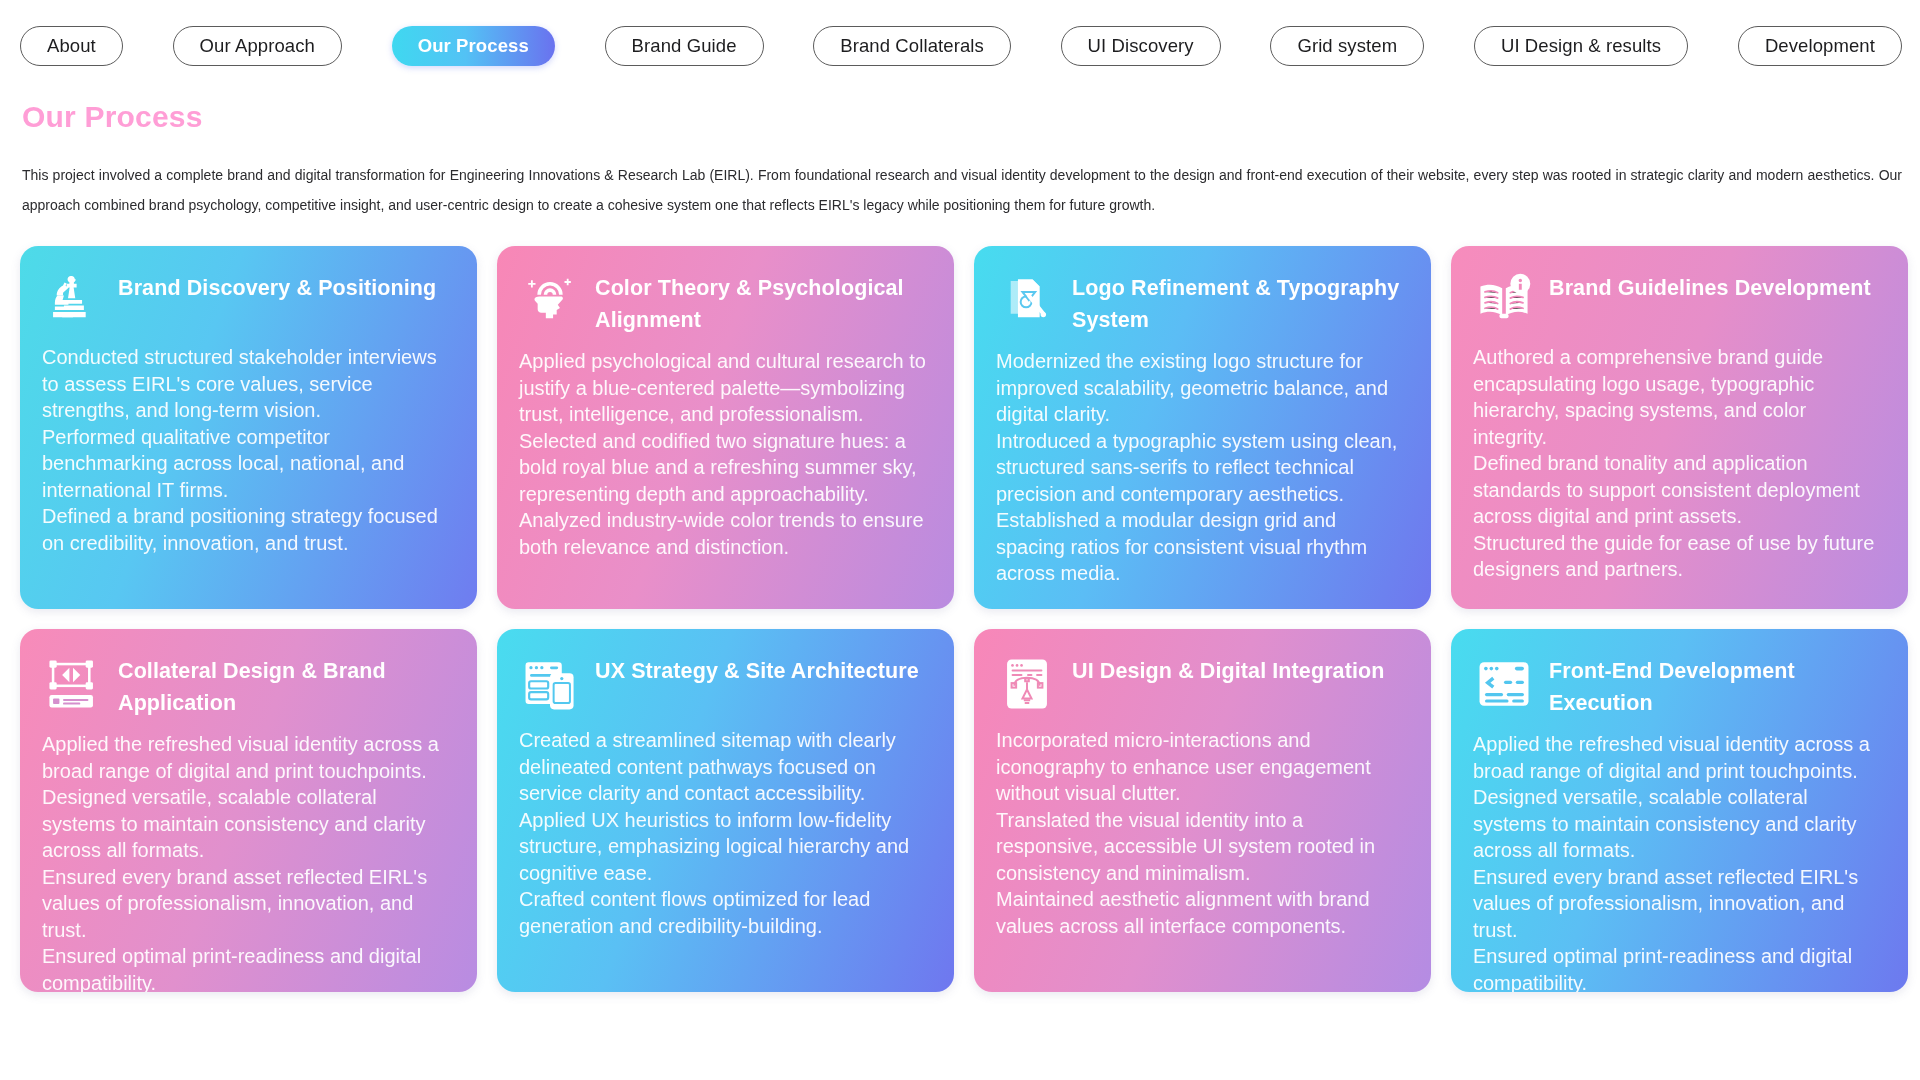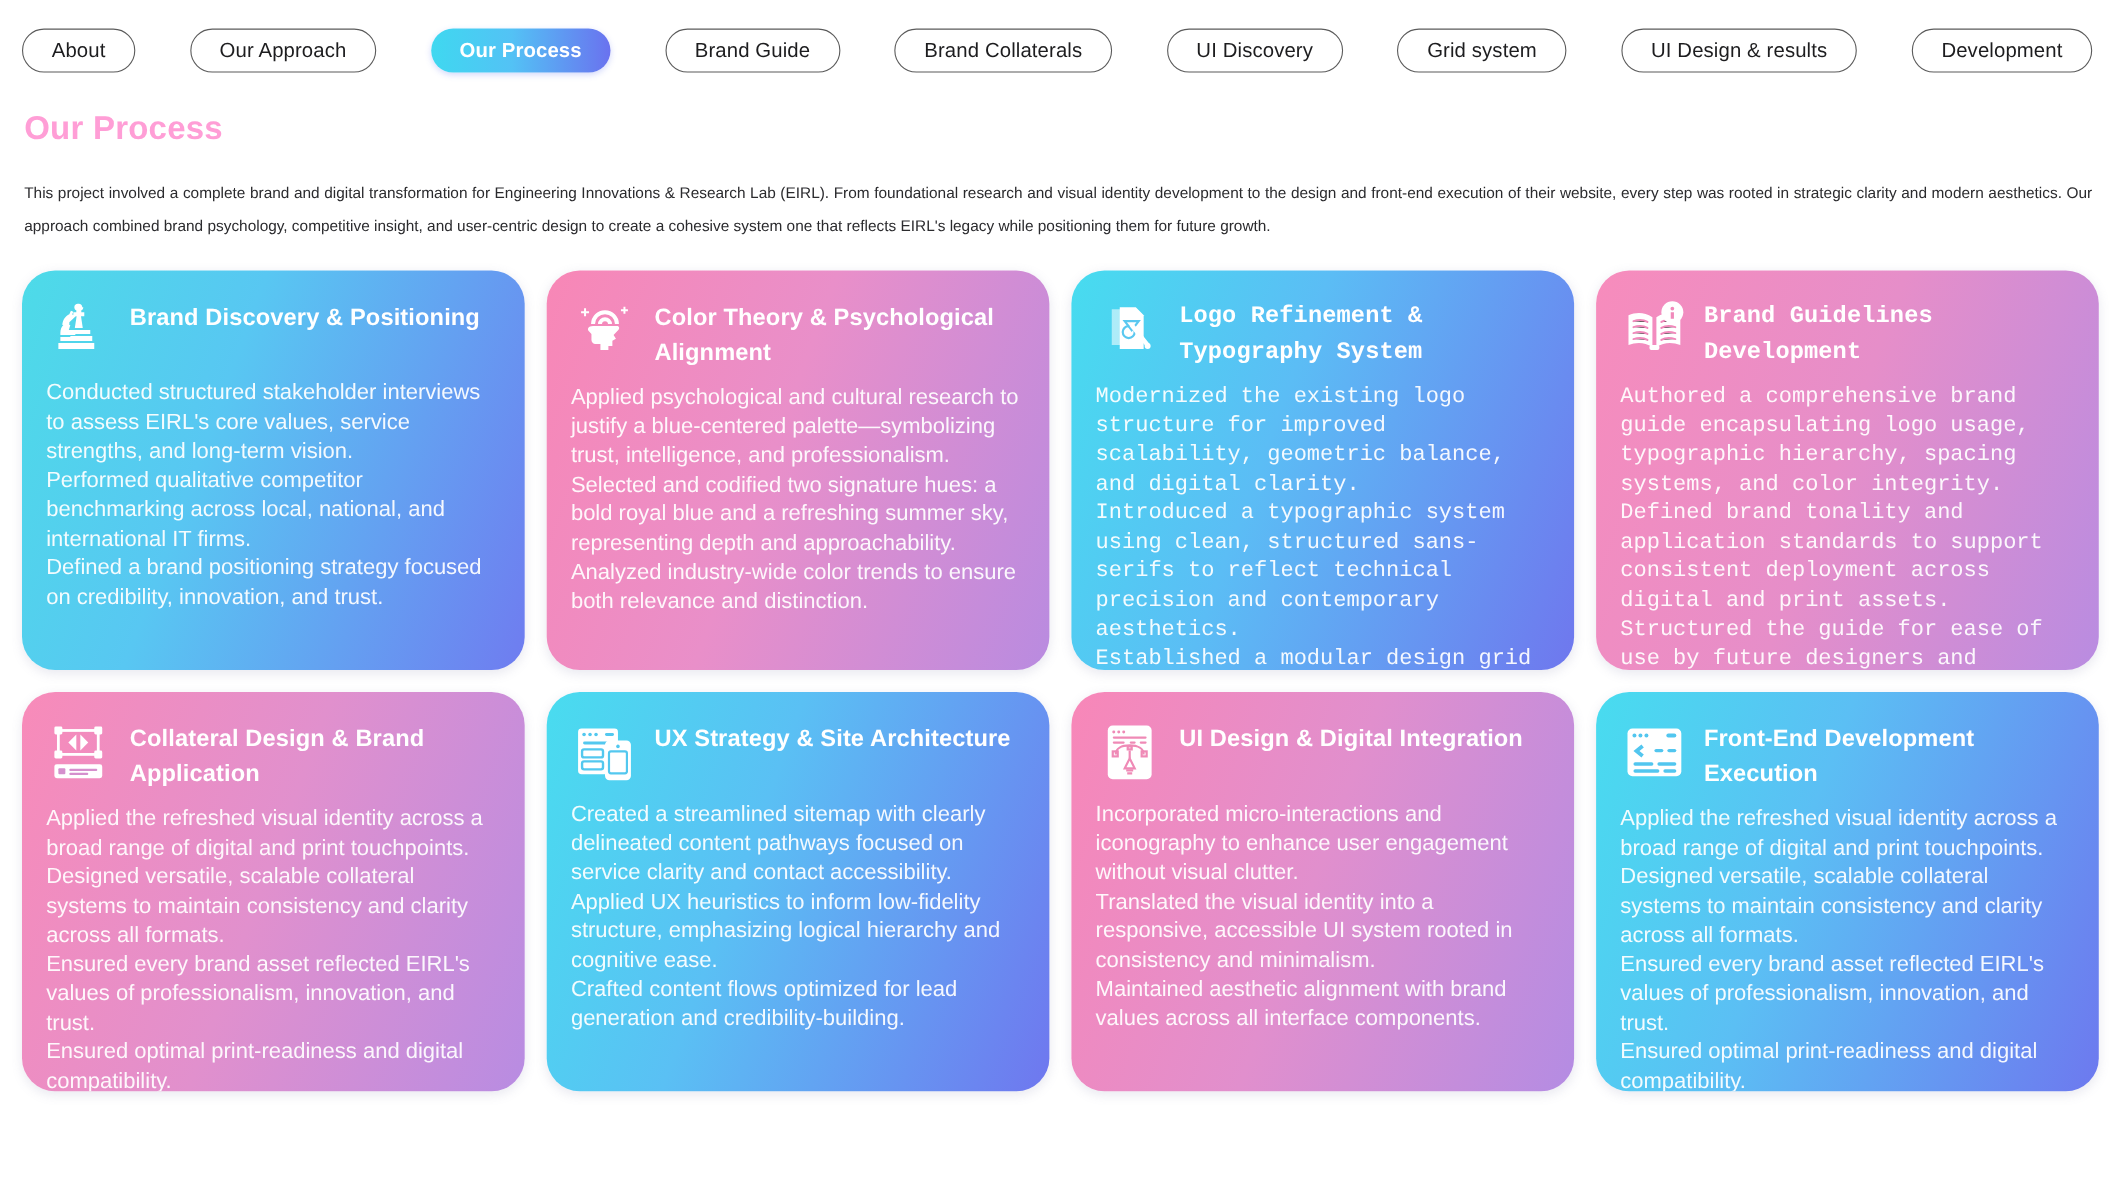--- a/index.html
+++ b/index.html
@@ -39,21 +39,21 @@
   
   .grid{
     margin-top:26px;
     display:grid;
     grid-template-columns:repeat(4,457px);
     grid-auto-rows:363px;
     gap:20px 20px;
     width:1888px;
   }
   .card{
-    border-radius:30px;
+    border-radius:18px;
     padding:22px 24px 18px 22px;
     box-sizing:border-box;
     color:#ffffff;
     position:relative;
     overflow:hidden;
     box-shadow:0 3px 10px rgba(120,120,160,.16);
   }
   .card-head{display:flex;align-items:flex-start;gap:14px;}
   .card-icon{
     width:62px;height:62px;flex:0 0 62px;
@@ -68,22 +68,22 @@
   .card-body{
     margin-top:12px;
     font-size:20px;line-height:26.5px;
     color:rgba(255,255,255,.93);
   }
   .card-body p{margin:0;}
 
   
   .g1{background:linear-gradient(110deg,#4ddbe8 0%,#58c7f2 38%,#6f7cf0 100%);}
   .g2{background:linear-gradient(110deg,#f887b6 0%,#e98fc9 45%,#b98be0 100%);}
-  .g3{background:linear-gradient(110deg,#47dcef 0%,#5bbdf5 40%,#6f77ee 100%);font-family:Liberation Mono, monospace;}
-  .g4{background:linear-gradient(110deg,#f78cbc 0%,#e68ec9 48%,#b98ce1 100%);font-family:Liberation Mono, monospace;}
+  .g3{background:linear-gradient(110deg,#47dcef 0%,#5bbdf5 40%,#6f77ee 100%);}
+  .g4{background:linear-gradient(110deg,#f78cbc 0%,#e68ec9 48%,#b98ce1 100%);}
   .g5{background:linear-gradient(110deg,#f88bb9 0%,#e190cd 48%,#b88ce2 100%);}
   .g6{background:linear-gradient(110deg,#49dcef 0%,#5ac0f4 40%,#6f77ef 100%);}
   .g7{background:linear-gradient(110deg,#f887b8 0%,#e18fcd 48%,#b48ce3 100%);}
   .g8{background:linear-gradient(110deg,#48dcef 0%,#5bbff4 40%,#6d79ef 100%);}
 </style>
 </head>
 <body>
 
 <div class="page">
 

